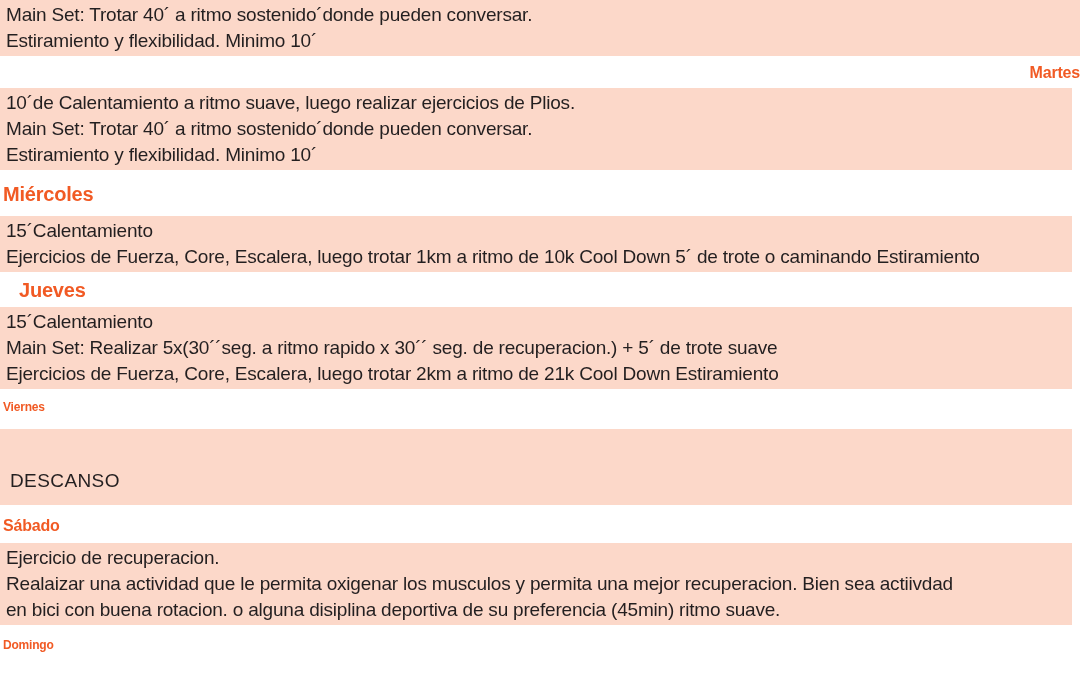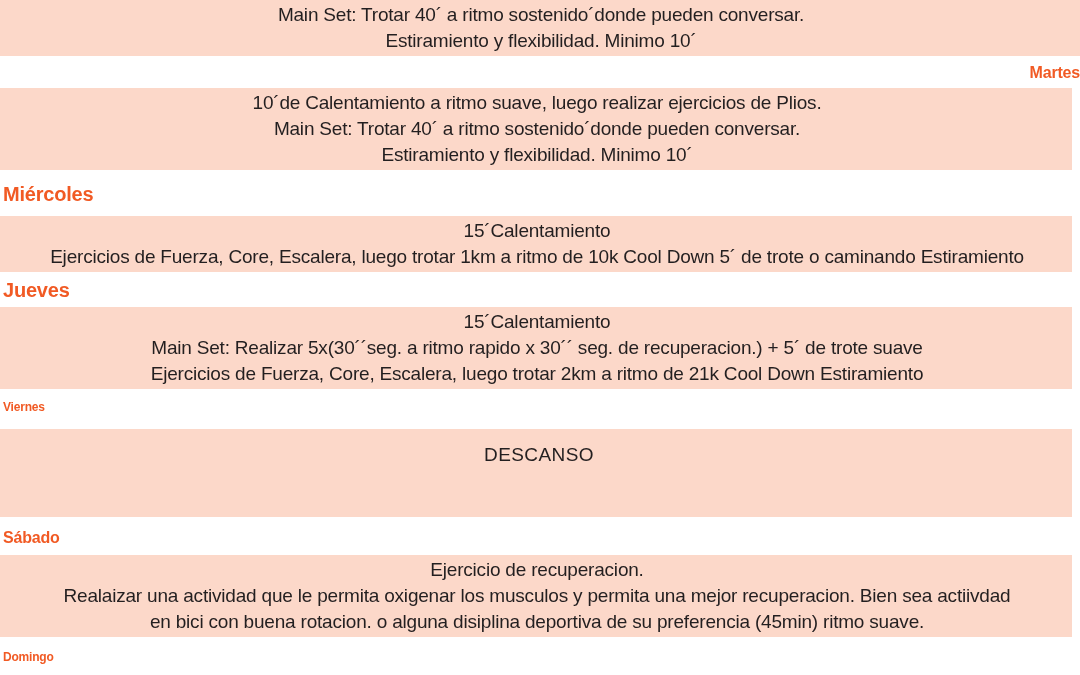--- a/index.html
+++ b/index.html
@@ -16,53 +16,52 @@
   }
   .schedule {
     width: 1080px;
   }
   
   .block {
     background: var(--block-bg, #fcd8c9);
     padding: 2px 4px 2px 6px;
     margin-right: 8px;
     box-sizing: border-box;
-    text-align: center;
   }
   .block-1 { margin-right: 0; }            
   .line {
     margin: 0;
     font-size: 19px;
     line-height: 26px;
     white-space: nowrap;
     overflow: hidden;
     letter-spacing: -0.2px;
   }
   
   .block-rest {
-    height: 88px;
-    padding-top: 13px;
+    height: 76px;
+    padding-top: 39px;
     padding-left: 10px;
   }
   .block-rest .line { letter-spacing: 0.4px; }
   
   .day {
     color: var(--accent, #f15a24);
     font-weight: bold;
     margin: 0;
     padding-left: 3px;
     letter-spacing: -0.2px;
   }
   .size-lg { font-size: 20px; line-height: 26px; }
   .size-md { font-size: 16px; line-height: 21px; }
   .size-sm { font-size: 12px; line-height: 18px; }
   
   .hdr-1 { margin: 6px 0 5px 0; text-align: right; }    
   .hdr-2 { margin: 11px 0 9px 0; }   
-  .hdr-3 { margin: 5px 0 4px 0; }    
+  .hdr-3 { margin: 5px 0 4px 16px; }    
   .hdr-4 { margin: 9px 0 13px 0; }   
   .hdr-5 { margin: 10px 0 7px 0; }   
   .hdr-6 { margin: 11px 0 0 0; }     
 </style>
 </head>
 <body style="background: rgb(255, 255, 255);">
 
 <main class="schedule">
     <section class="block block-1">
       <p class="line">Main Set: Trotar 40´ a ritmo sostenido´donde pueden conversar.</p>

